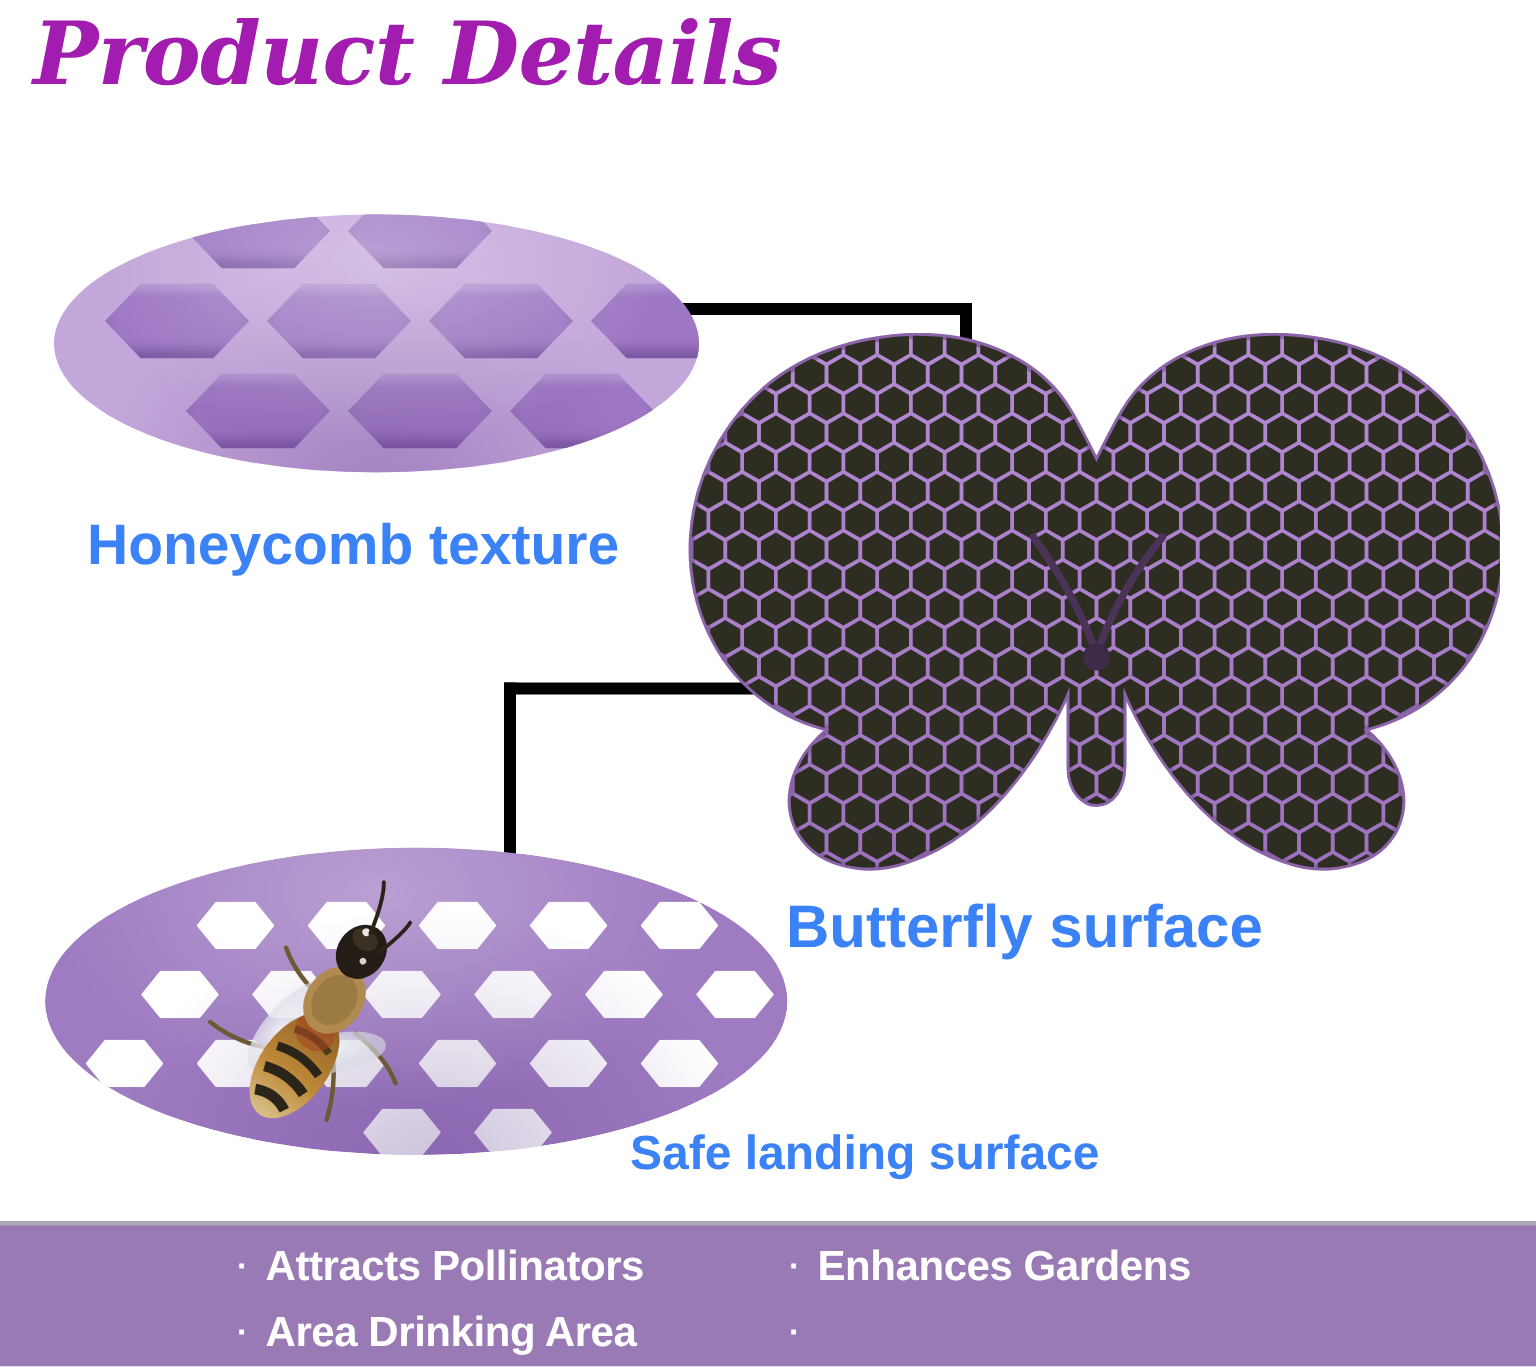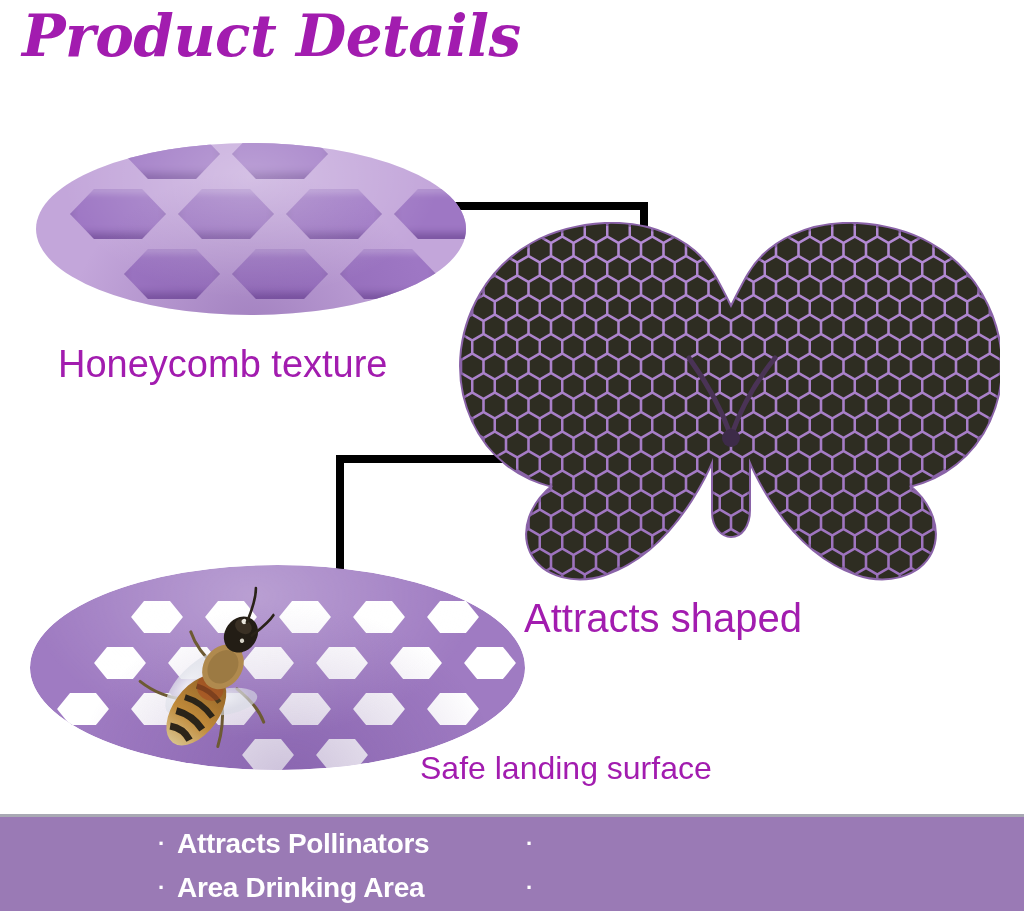--- a/index.html
+++ b/index.html
@@ -117,22 +117,22 @@
     left: 455px;
     top: 222px;
     width: 545px;
     height: 362px;
   }
 
   
   .feature-label {
     position: absolute;
     font-family: "Liberation Sans", sans-serif;
-    font-weight: normal;
-    color: #a21caf;
+    font-weight: bold;
+    color: #3b82f6;
     white-space: nowrap;
   }
   #label-honeycomb { left: 58px; top: 343px; font-size: 38px; }
   #label-butterfly { left: 524px; top: 596px; font-size: 40px; }
   #label-landing   { left: 420px; top: 750px; font-size: 32px; }
 
   
   #benefits-banner {
     position: absolute;
     left: 0;
@@ -900,31 +900,32 @@
 
     <g stroke="#2a2318" stroke-width="2.6" fill="none" stroke-linecap="round">
       <path d="M152 32 C 164 22, 172 14, 176 6"></path>
       <path d="M150 46 C 162 44, 172 42, 179 38"></path>
     </g>
   </svg>
 </div>
 
 <div class="feature-label" id="label-honeycomb">Honeycomb texture</div>
 
-<div class="feature-label" id="label-butterfly">Attracts shaped</div>
+<div class="feature-label" id="label-butterfly">Butterfly surface</div>
 
 <div class="feature-label" id="label-landing">Safe landing surface</div>
 
 <div id="benefits-banner">
   <div class="benefit-item">
     <span class="benefit-bullet">·</span>
     <span>Attracts Pollinators</span>
   </div>
   <div class="benefit-item">
     <span class="benefit-bullet">·</span>
+    <span>Enhances Gardens</span>
   </div>
   <div class="benefit-item">
     <span class="benefit-bullet">·</span>
     <span>Area Drinking Area</span>
   </div>
   <div class="benefit-item">
     <span class="benefit-bullet">·</span>
   </div>
 </div>
 

